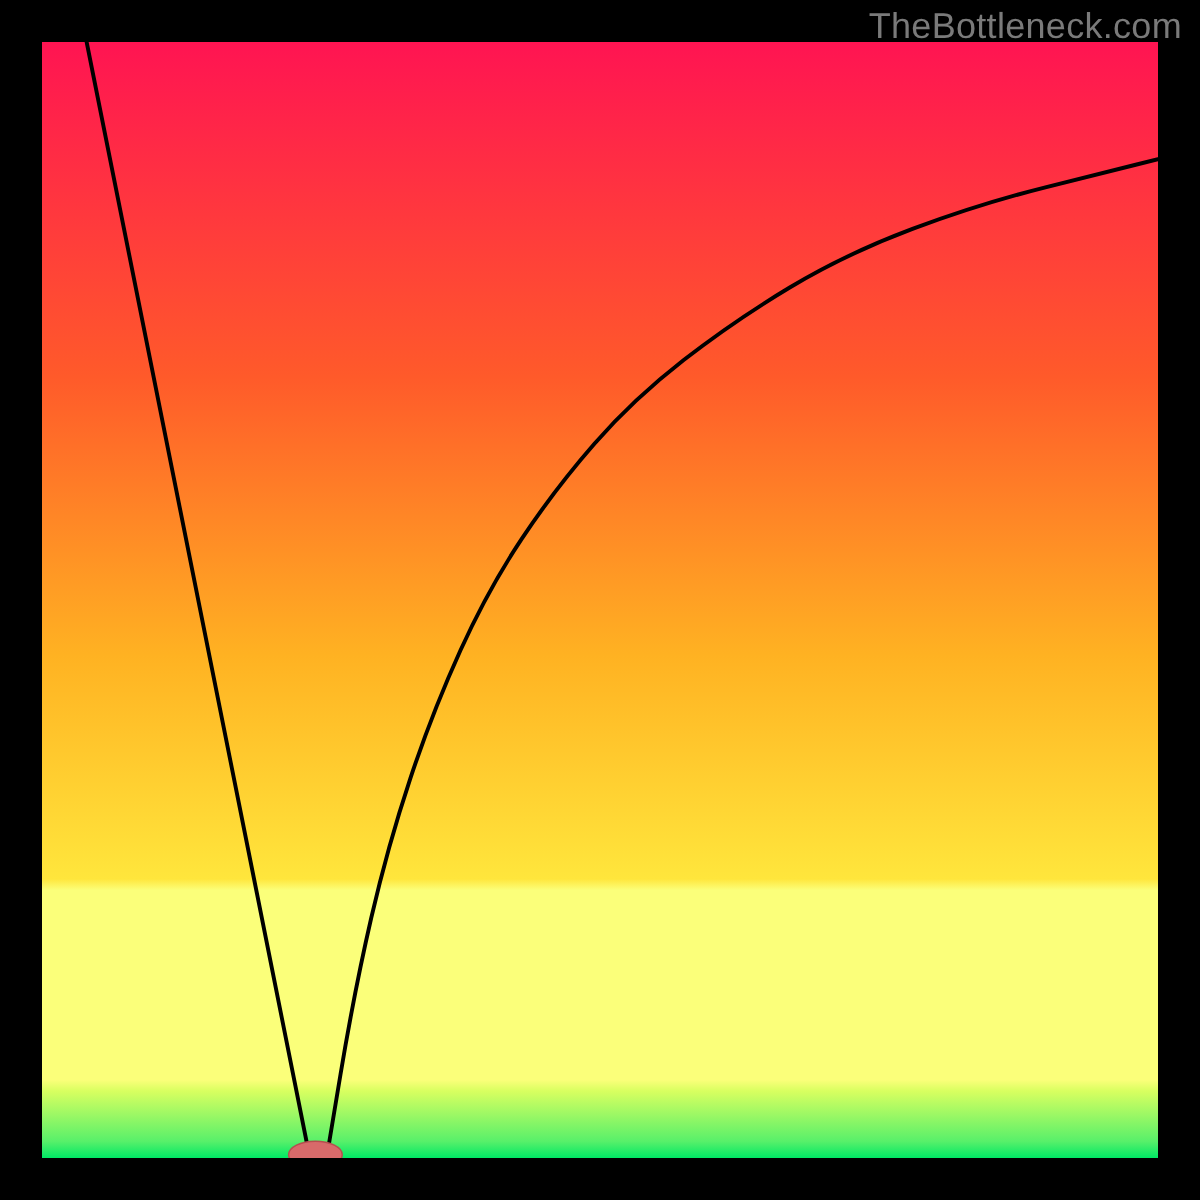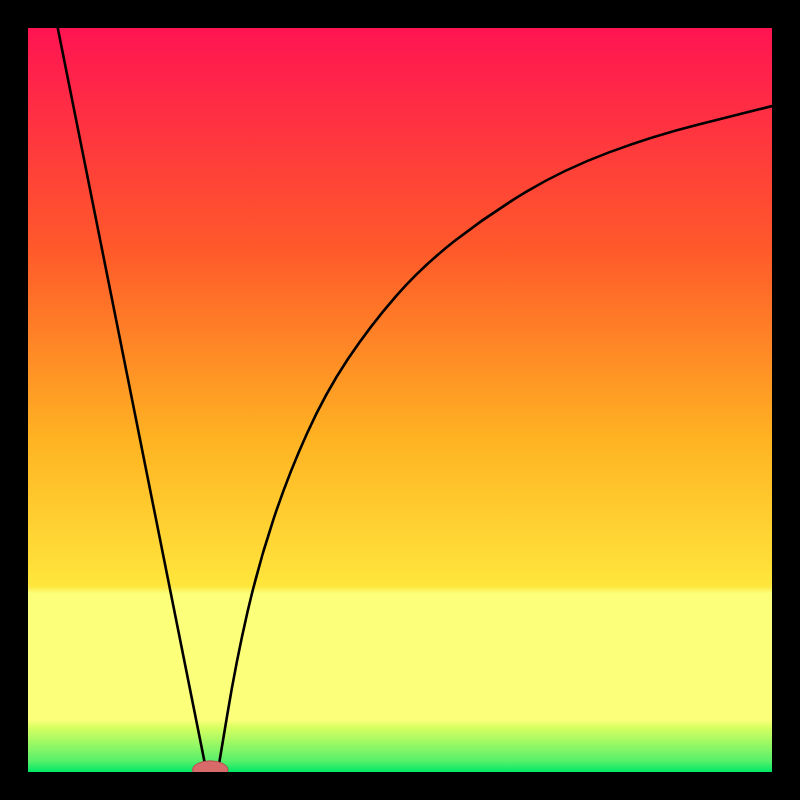--- a/index.html
+++ b/index.html
@@ -35,20 +35,21 @@
     top: 28px;
     width: 744px;
     height: 744px;
     z-index: 2;
   }
 </style>
 </head>
 <body>
 
 <div class="frame">
+  <div class="watermark">TheBottleneck.com</div>
 
   <svg class="plot" viewBox="0 0 744 744" preserveAspectRatio="none">
     <defs>
       <linearGradient id="bgGrad" x1="0" y1="0" x2="0" y2="1">
         <stop id="g0" offset="0%" stop-color="#ff1452"></stop>
         <stop id="g1" offset="30%" stop-color="#ff5a2a"></stop>
         <stop id="g2" offset="55%" stop-color="#ffb222"></stop>
         <stop id="g3" offset="75%" stop-color="#ffe63c"></stop>
         <stop id="g4" offset="76%" stop-color="#fbff7a"></stop>
         <stop id="g5" offset="93%" stop-color="#fbff7a"></stop>

